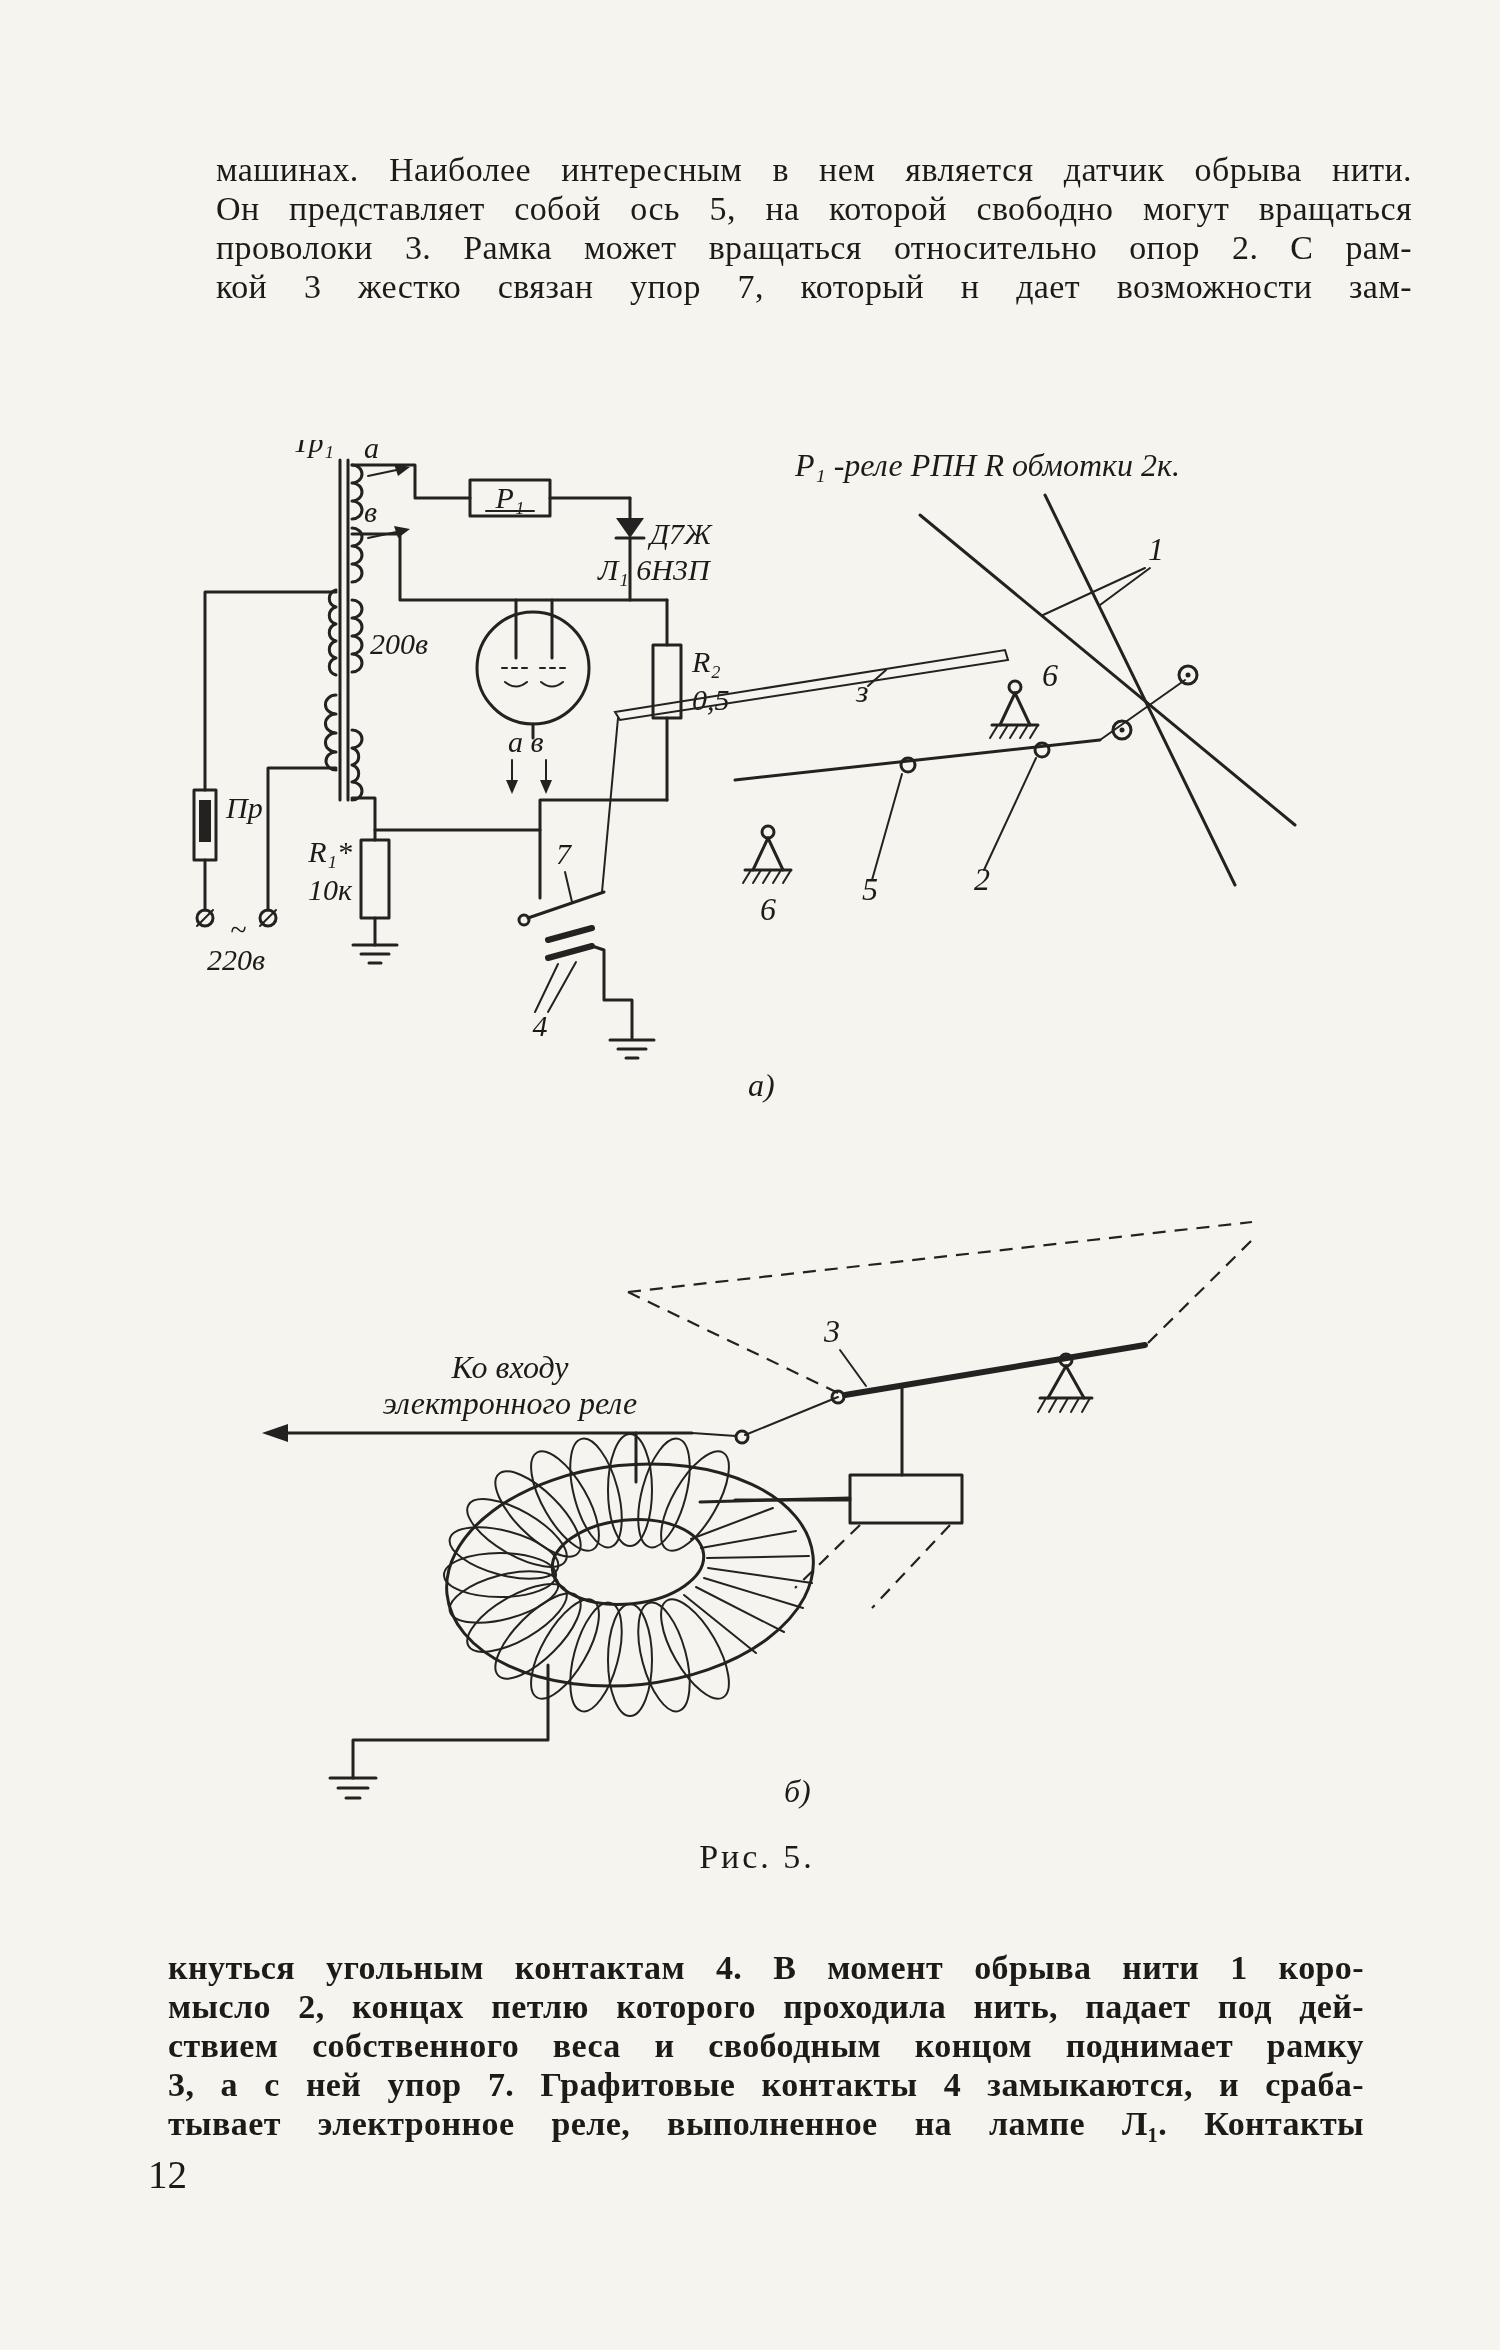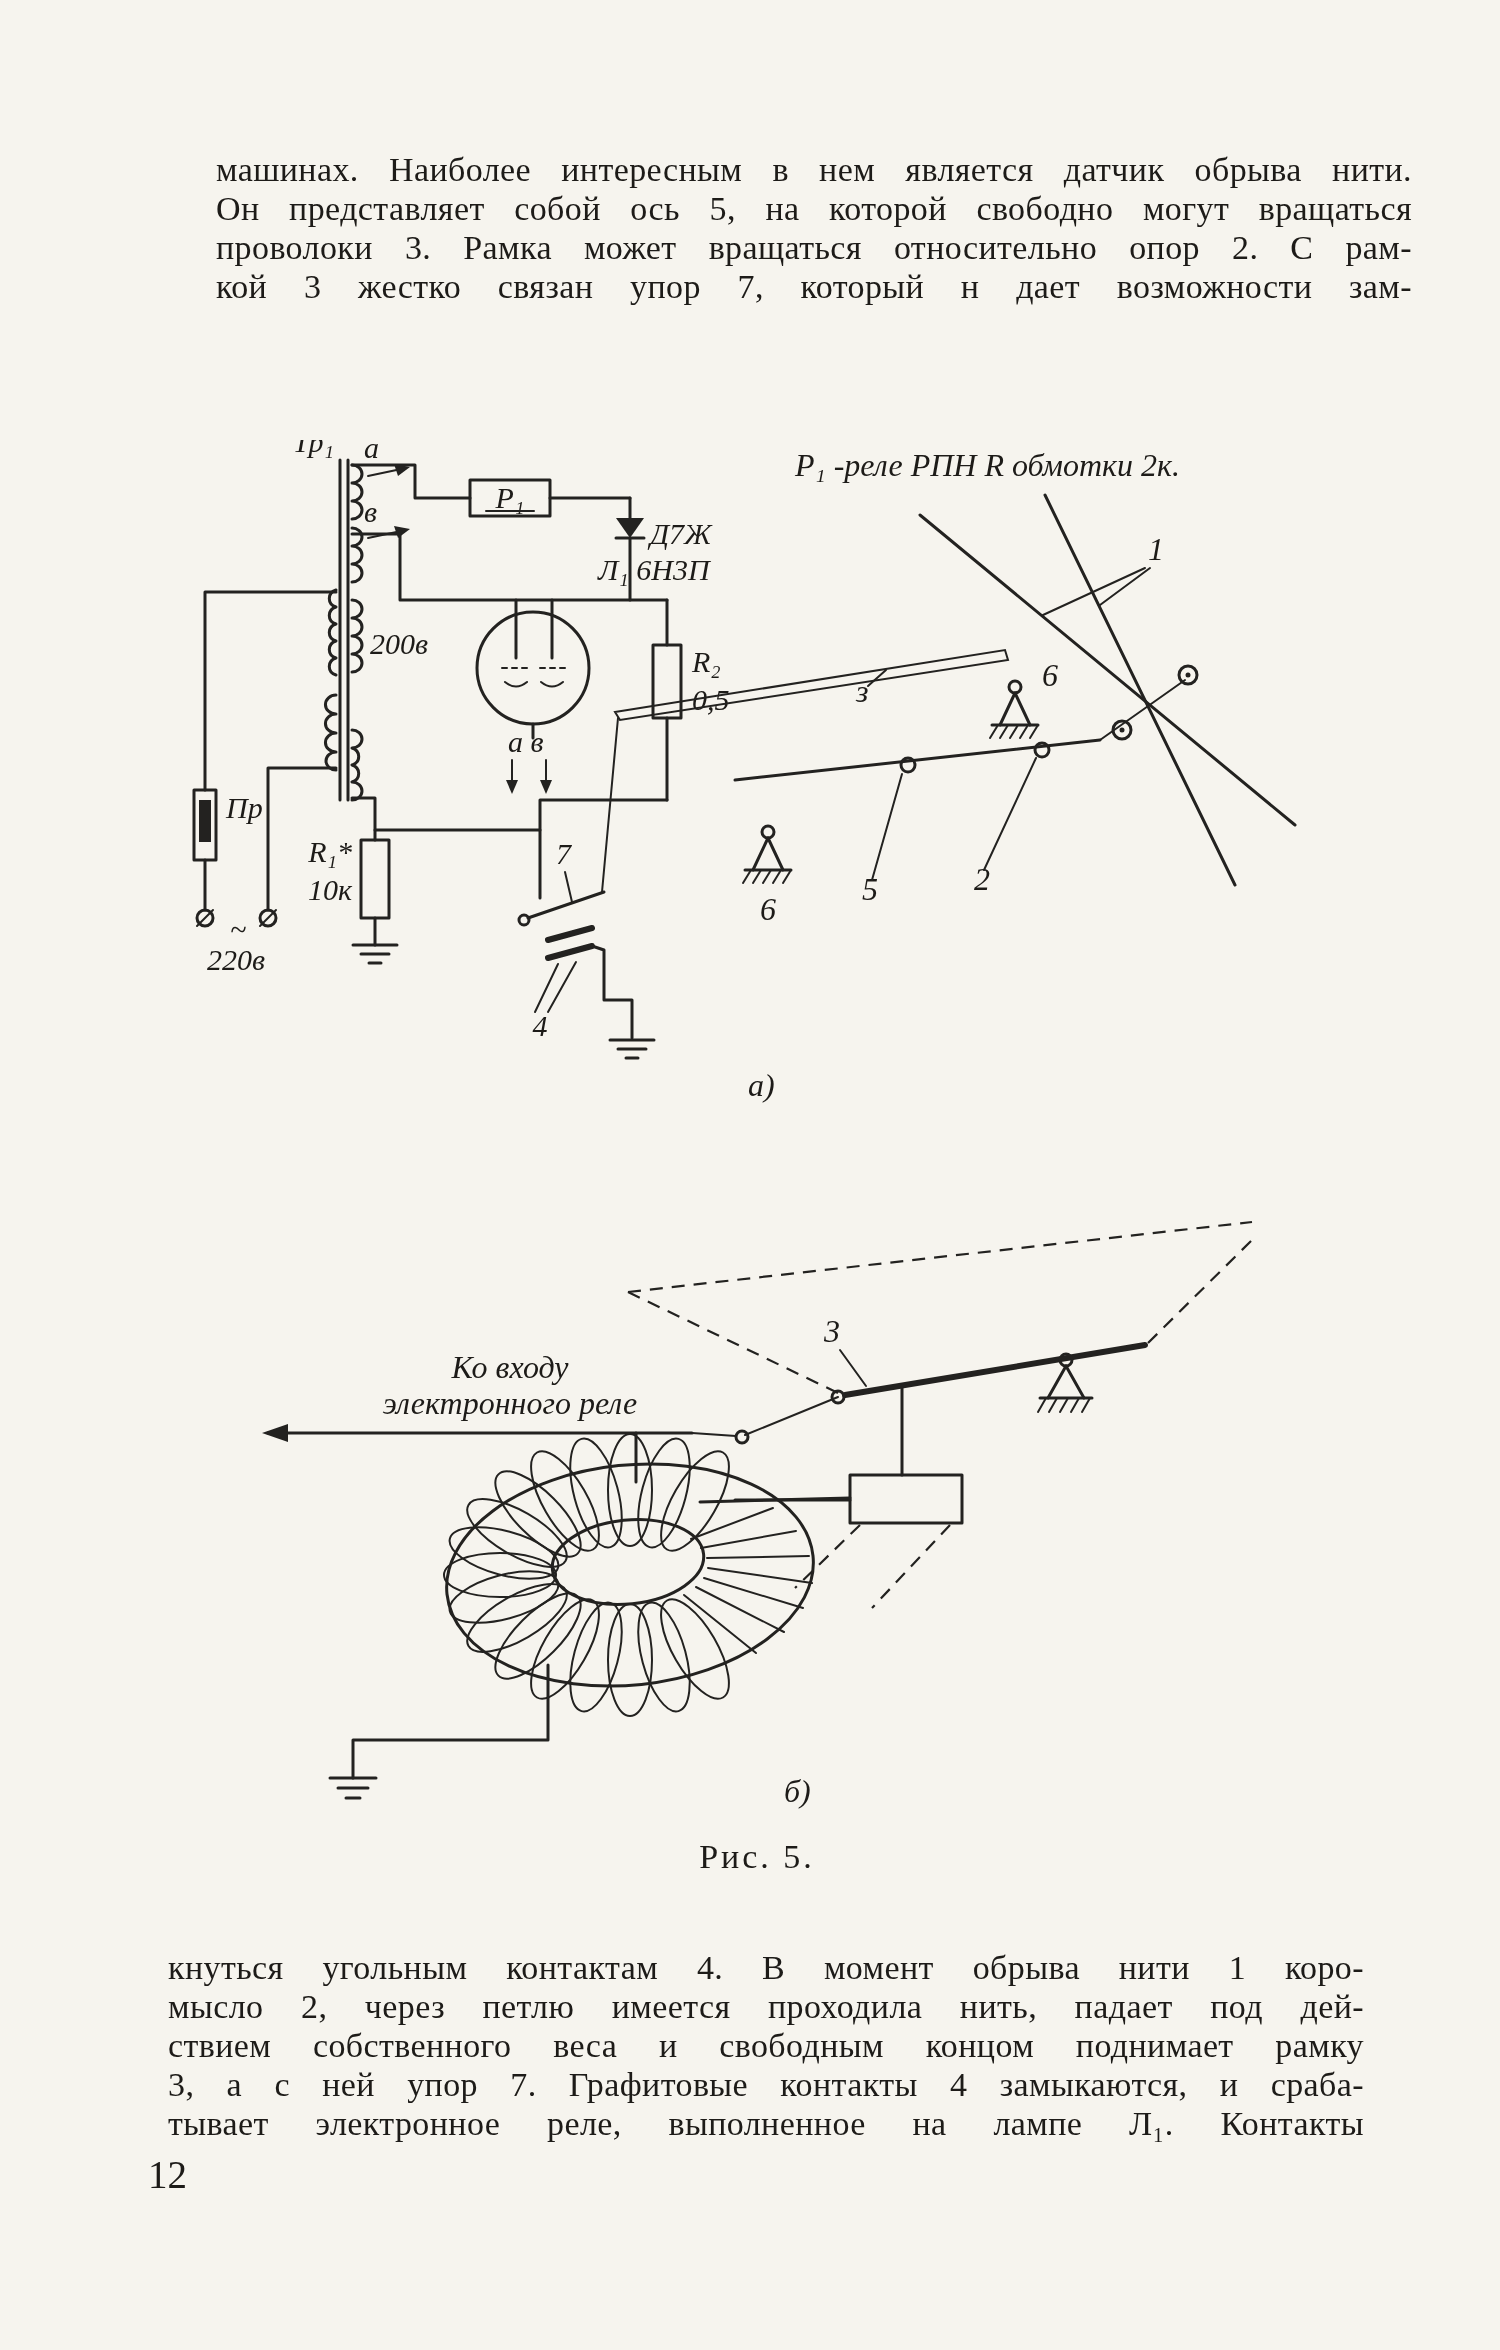--- a/index.html
+++ b/index.html
@@ -13,21 +13,21 @@
   }
   .para { position:absolute; left:168px; width:1196px; }
   .para .line {
     font-size:34px;
     line-height:39px;
     text-align:justify;
     text-align-last:justify;
     letter-spacing:0.4px;
   }
   #top-para { top:150px;margin-left:48px; }
-  #bottom-para { top:1948px; }
+  #bottom-para { top:1948px;font-weight:bold; }
   #page-num {
     position:absolute; left:148px; top:2152px;
     font-size:39px;
   }
   #figure-svg { position:absolute; left:0; top:440px; }
   .w   { stroke:#232220; stroke-width:3; fill:none; stroke-linecap:round; stroke-linejoin:round; }
   .wt  { stroke:#232220; stroke-width:2; fill:none; stroke-linecap:round; }
   .thk { stroke:#232220; stroke-width:6; fill:none; stroke-linecap:round; }
   .dsh { stroke:#232220; stroke-width:2.2; fill:none; stroke-dasharray:13 9; }
   .blk { fill:#232220; stroke:none; }
@@ -297,19 +297,19 @@
     </g>
 
     <text class="lbl2" x="784" y="1362">б)</text>
   </g>
 
   <text class="cap" x="757" y="1428" text-anchor="middle">Рис. 5.</text>
 </svg>
 
 <div id="bottom-para" class="para">
   <div class="line">кнуться угольным контактам 4. В момент обрыва нити 1 коро-</div>
-  <div class="line">мысло 2, через петлю имеется проходила нить, падает под дей-</div>
+  <div class="line">мысло 2, концах петлю которого проходила нить, падает под дей-</div>
   <div class="line">ствием собственного веса и свободным концом поднимает рамку</div>
   <div class="line">3, а с ней упор 7. Графитовые контакты 4 замыкаются, и сраба-</div>
   <div class="line">тывает электронное реле, выполненное на лампе Л₁. Контакты</div>
 </div>
 
 <div id="page-num">12</div>
 
 </body></html>

